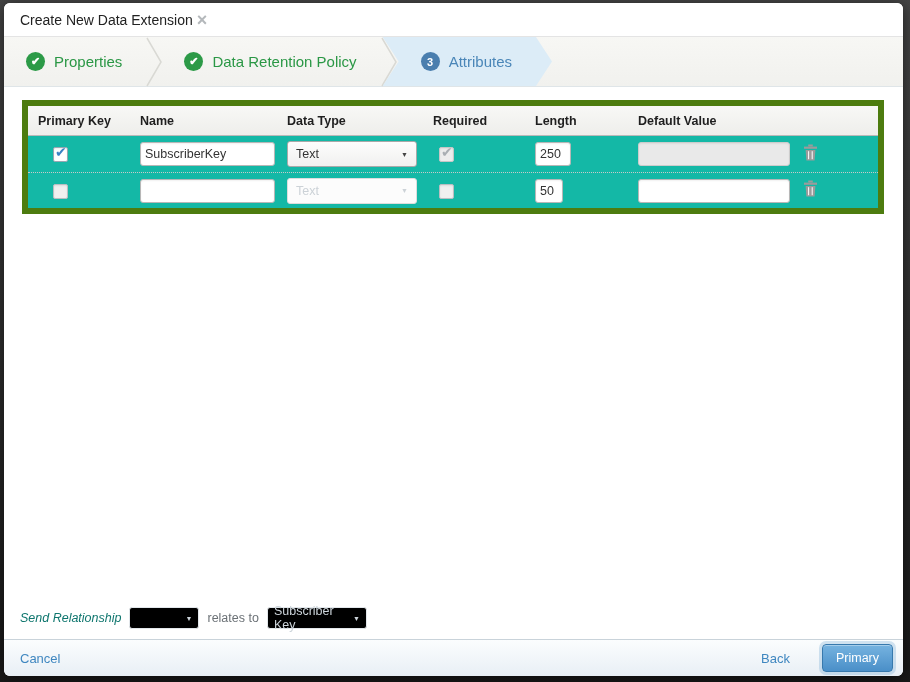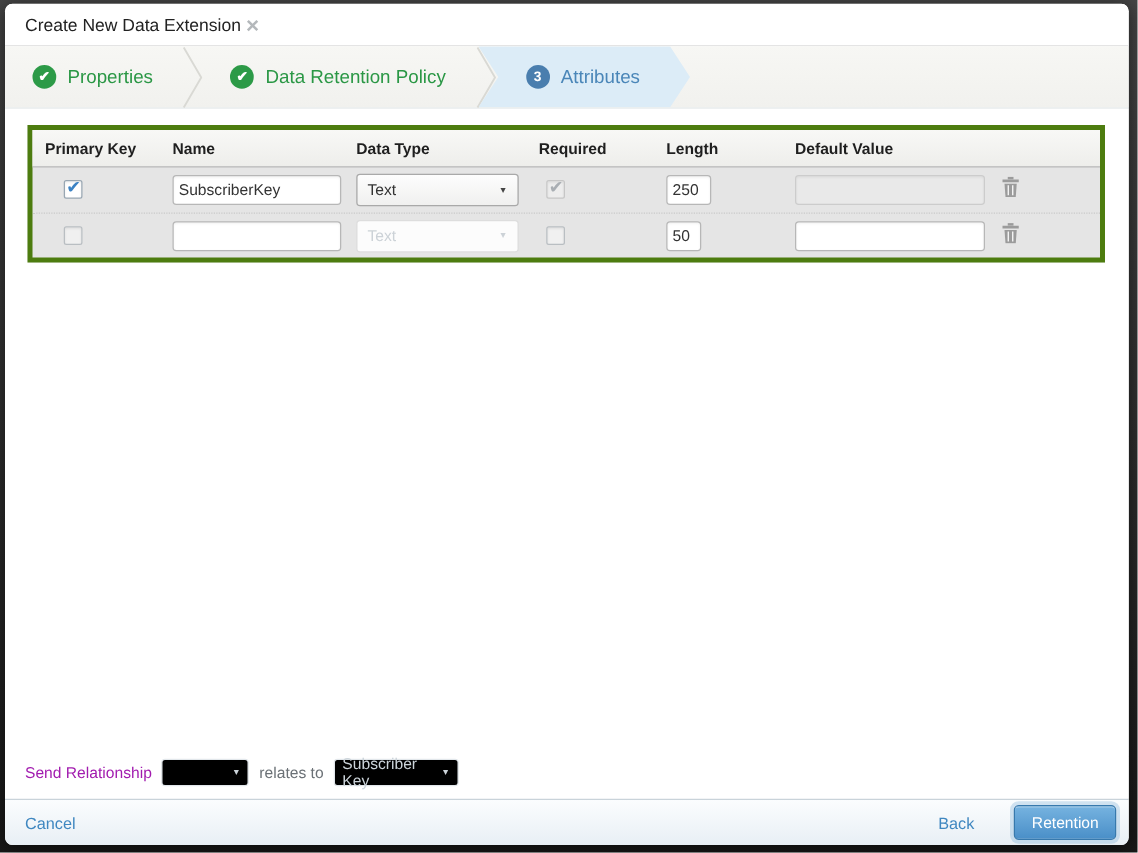--- a/index.html
+++ b/index.html
@@ -44,21 +44,21 @@
   .step.active {
     background:#dcecf7;
     clip-path:polygon(0 0, calc(100% - 16px) 0, 100% 50%, calc(100% - 16px) 100%, 0 100%, 16px 50%);
     padding:0 40px 0 38px; margin-left:-14px;
   }
   .step.active .dot { background:#4a7eae; }
   .step.active .lbl { color:#4a86b8; font-size:15px; }
   .sep { display:flex; align-items:center; }
   
   .content { flex:1 1 auto; background:#fff; padding:13px 19px 0 18px; position:relative; }
-  .attr-table { border:4px solid #4d7c0f; background:#e5e5e5; }
+  .attr-table { border:6px solid #4d7c0f; background:#14b8a6; }
   .trow {
     display:grid;
     grid-template-columns:112px 147px 146px 102px 103px 163px 1fr;
     align-items:center;
   }
   .thead {
     height:30px; background:linear-gradient(#f8f8f6, #eeeeeb);
     border-bottom:1px solid #b9b9b9;
   }
   .thead .cell { font-size:12.5px; font-weight:bold; color:#1f1f1f; }
@@ -104,21 +104,21 @@
     background:#fcfcfc; border-color:#dddddd; color:#ccd2d7; cursor:default;
   }
   .select.disabled .arr { color:#ccd2d7; }
   
   .trash { margin-left:2px; cursor:pointer; display:inline-flex; }
   
   .sendrel {
     flex:0 0 34px; display:flex; align-items:center; gap:8px;
     padding:0 0 8px 16px; background:#fff;
   }
-  .sendrel .gray-lbl { font-size:12.5px; color:#a21caf; }
+  .sendrel .gray-lbl { font-size:12.5px; color:#0f766e;font-style:italic; }
   .sendrel .dark-lbl { font-size:12.5px; color:#6b7176; }
   .mini-select {
     height:22px; border:1px solid #e2e7eb; border-radius:3px; background:#000000;
     display:flex; align-items:center; justify-content:space-between;
     font-size:12.5px; color:#ccd4da; padding:0 6px; cursor:default;
   }
   .mini-select .arr { font-size:7px; color:#ccd4da; }
   .ms1 { width:70px; }
   .ms2 { width:100px; }
   
@@ -269,17 +269,17 @@
     <span class="mini-select ms2">
       <span>Subscriber Key</span>
       <span class="arr">▼</span>
     </span>
   </div>
 
   <div class="footer">
     <a class="link">Cancel</a>
     <span class="footer-right">
       <a class="link">Back</a>
-      <button class="btn-primary">Retention</button>
+      <button class="btn-primary">Primary</button>
     </span>
   </div>
 
 </div>
 
 </body></html>

